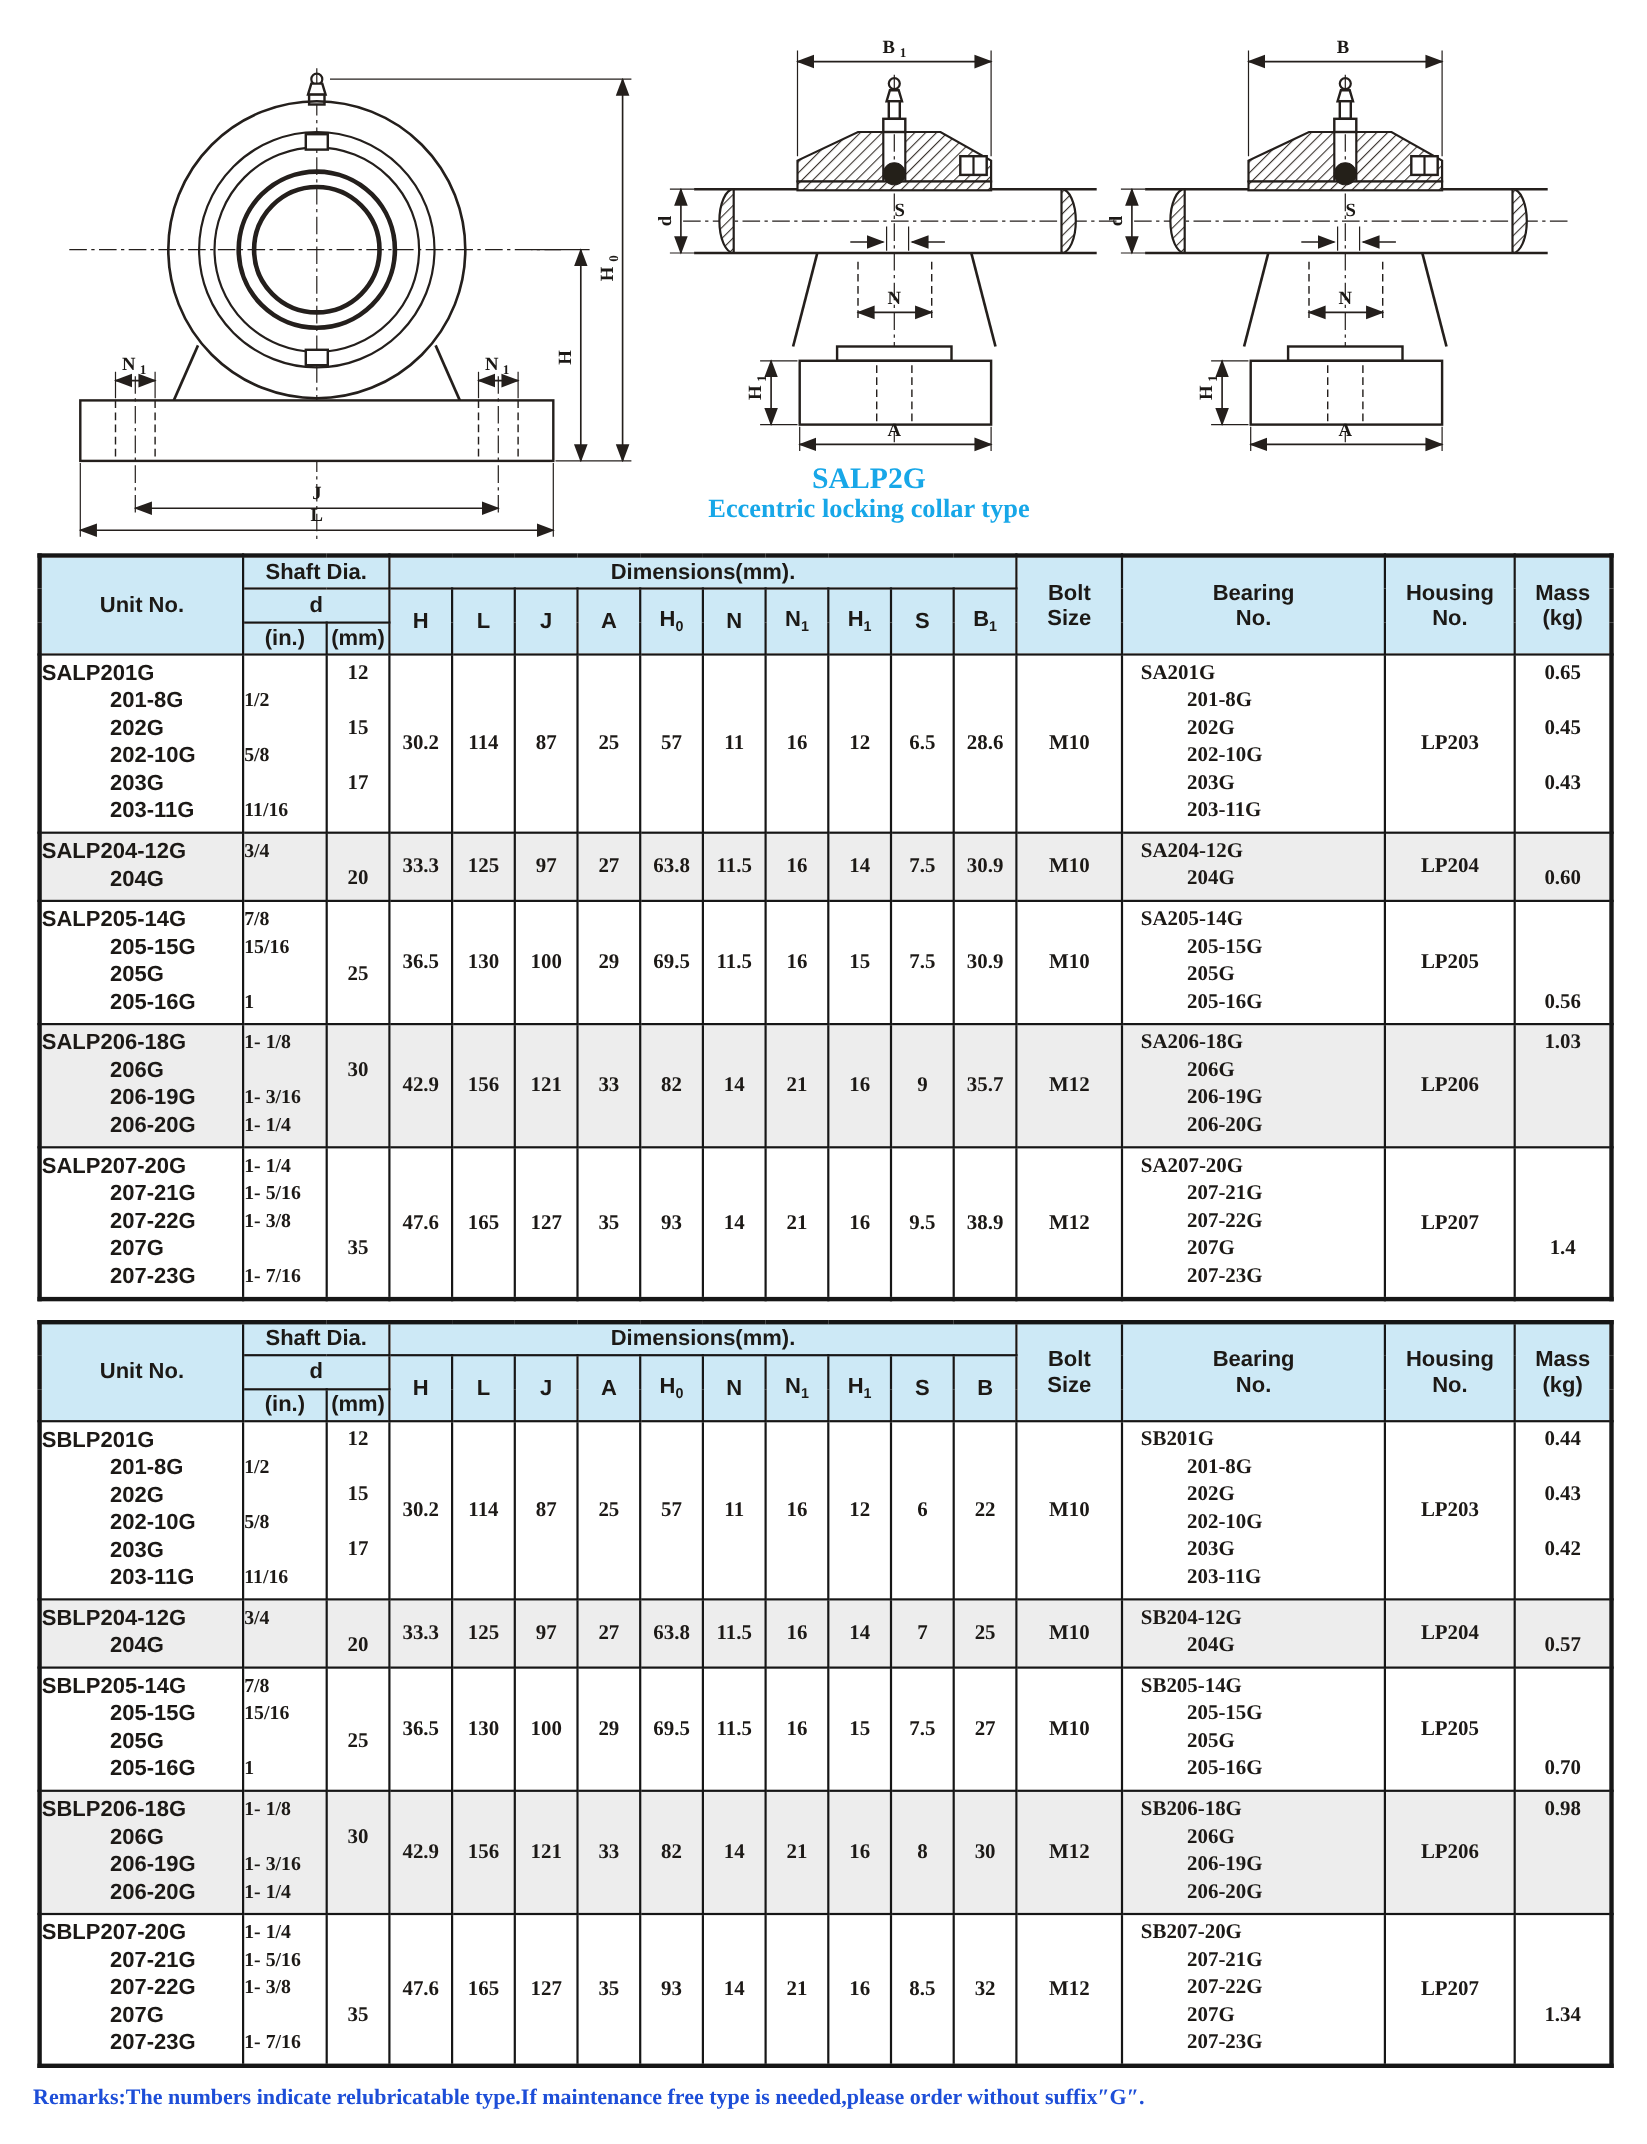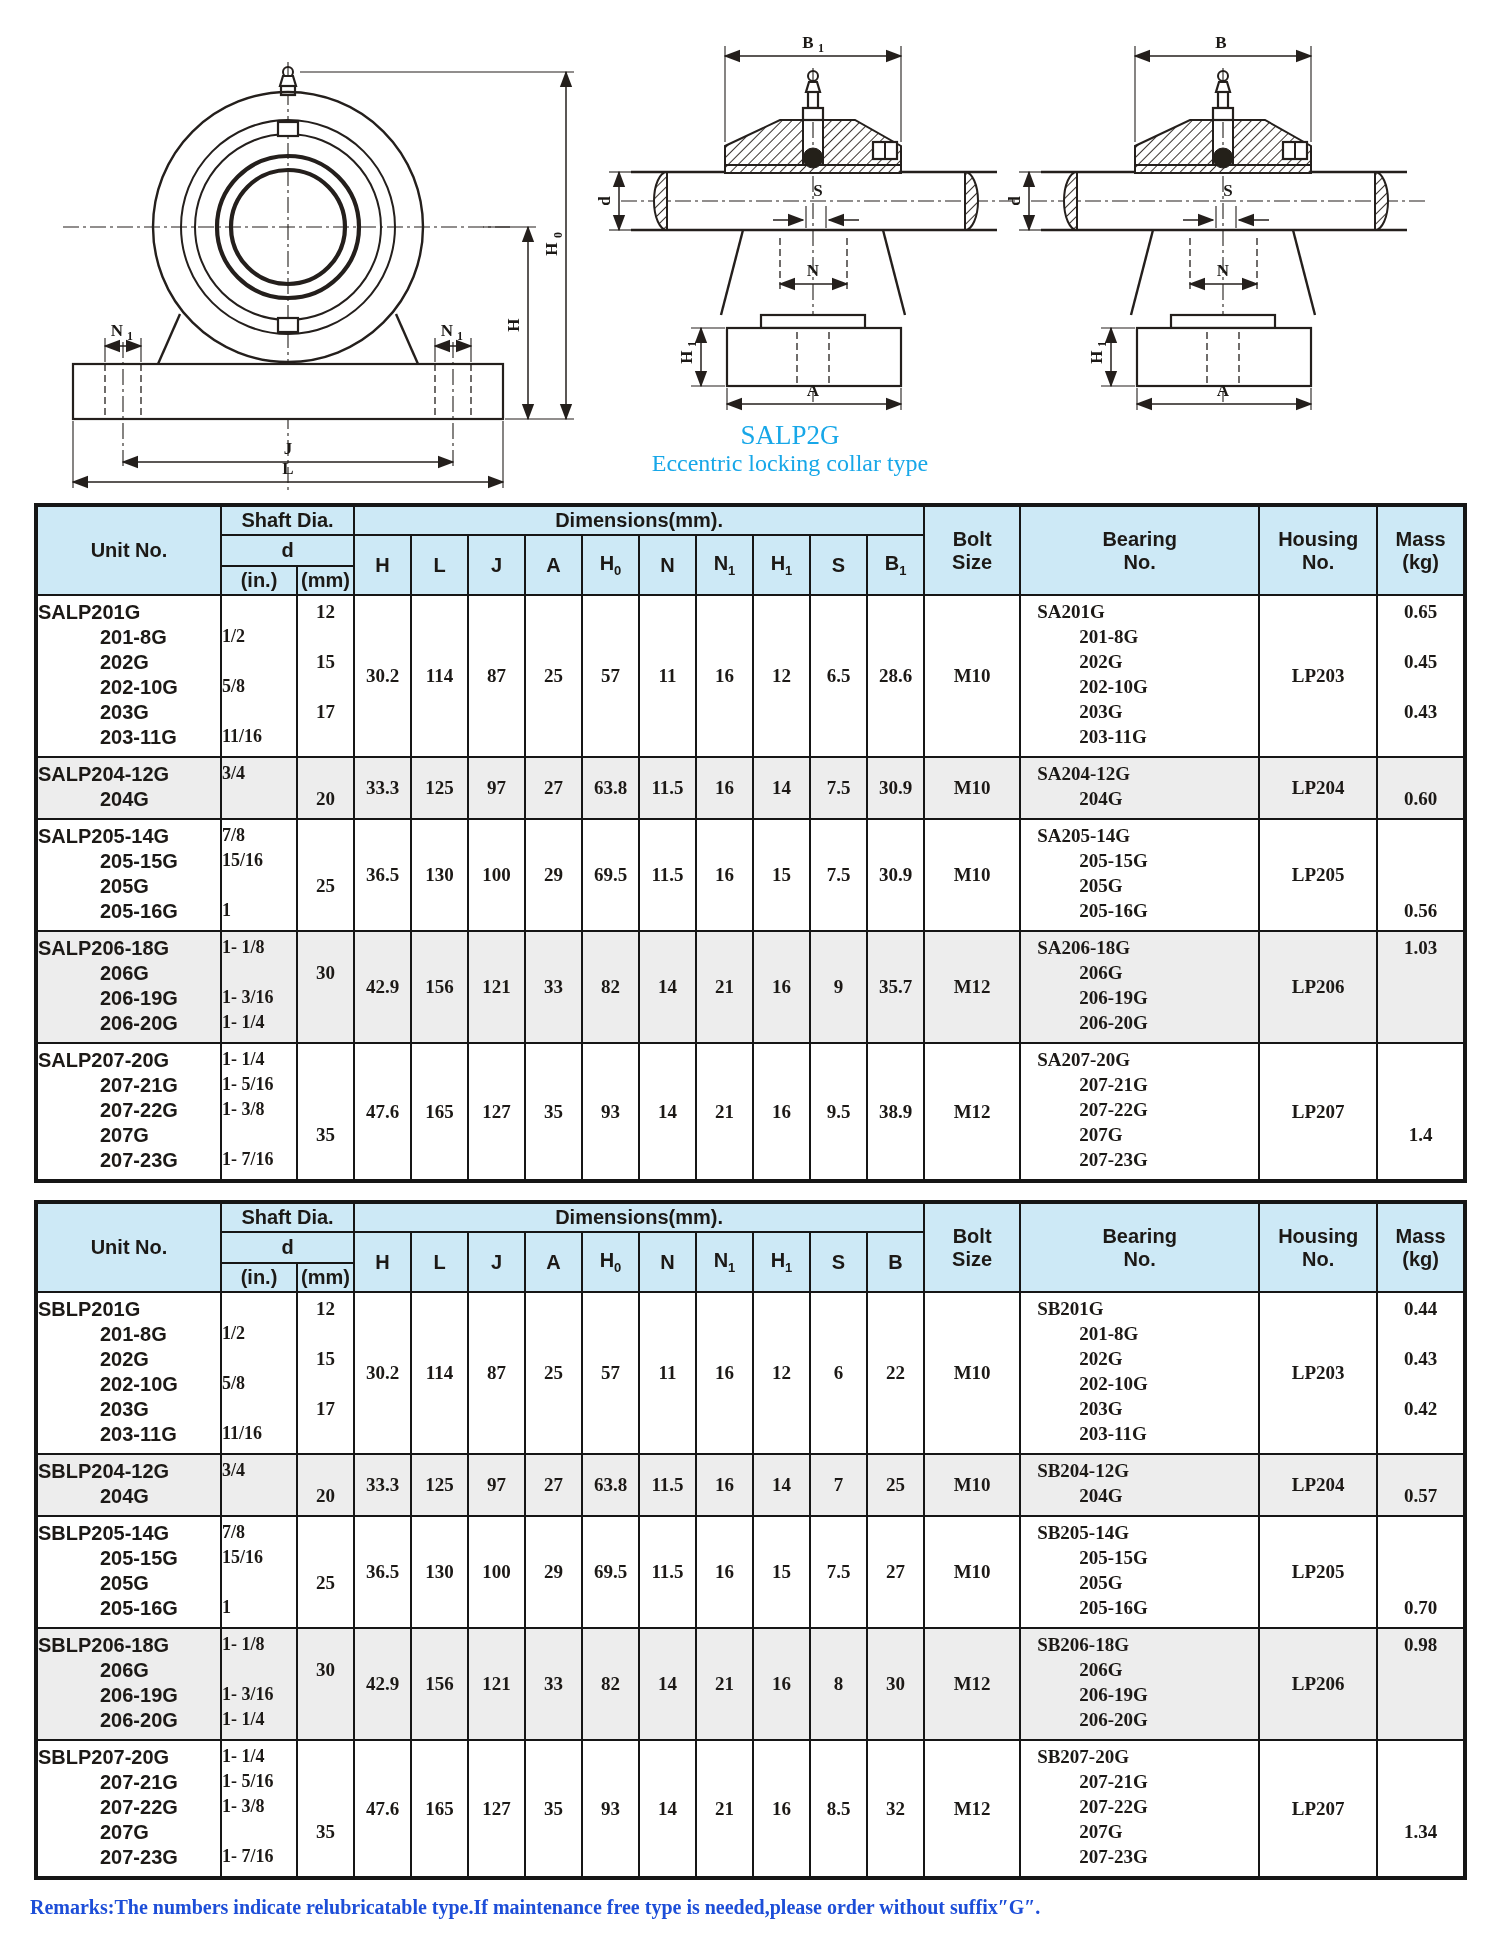--- a/index.html
+++ b/index.html
@@ -15,21 +15,21 @@
   .hshape{fill:url(#hp);stroke:#241f1c;stroke-width:2;}
   .dark{fill:#242019;stroke:#241f1c;}
   .cl{stroke:#241f1c;stroke-width:1.1;stroke-dasharray:16 4 3 4;fill:none;}
   .hid{stroke:#241f1c;stroke-width:1.3;stroke-dasharray:7 4;fill:none;}
   .dim{stroke:#241f1c;stroke-width:1.5;fill:none;}
   .ext{stroke:#241f1c;stroke-width:1.1;fill:none;}
   .dlabel{font:bold 17px "Liberation Serif",serif;fill:#1c1916;text-anchor:middle;}
   .dsub{font:bold 12px "Liberation Serif",serif;fill:#1c1916;text-anchor:middle;}
 
   .caption{position:absolute;text-align:center;color:#17a7e8;
-           font-family:"Liberation Serif",serif;font-weight:normal;}
+           font-family:"Liberation Serif",serif;font-weight:bold;}
   .cap-code{font-size:27px;line-height:30px;}
   .cap-type{font-size:24px;line-height:27px;}
 
   
   .tbl-host{position:absolute;left:34px;}
   table.spec{border-collapse:collapse;table-layout:fixed;width:1429px;border:4px solid #161616;}
   table.spec th,table.spec td{border:2px solid #161616;padding:0;overflow:hidden;}
   table.spec thead th{background:#cde9f6;font:bold 20px/1.12 "Liberation Sans",sans-serif;
                       text-align:center;vertical-align:middle;}
   table.spec thead th.pre{white-space:pre-line;}

